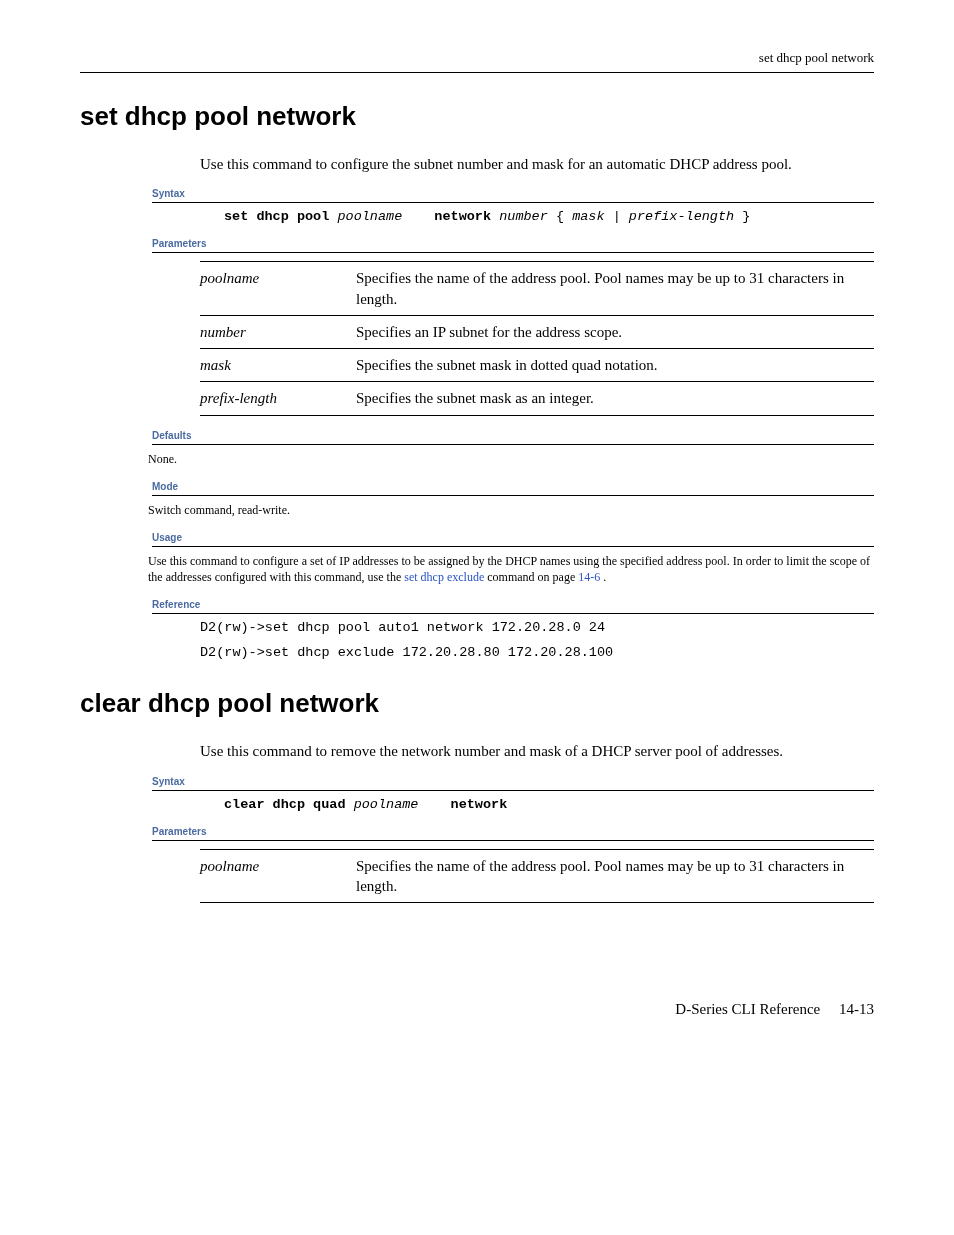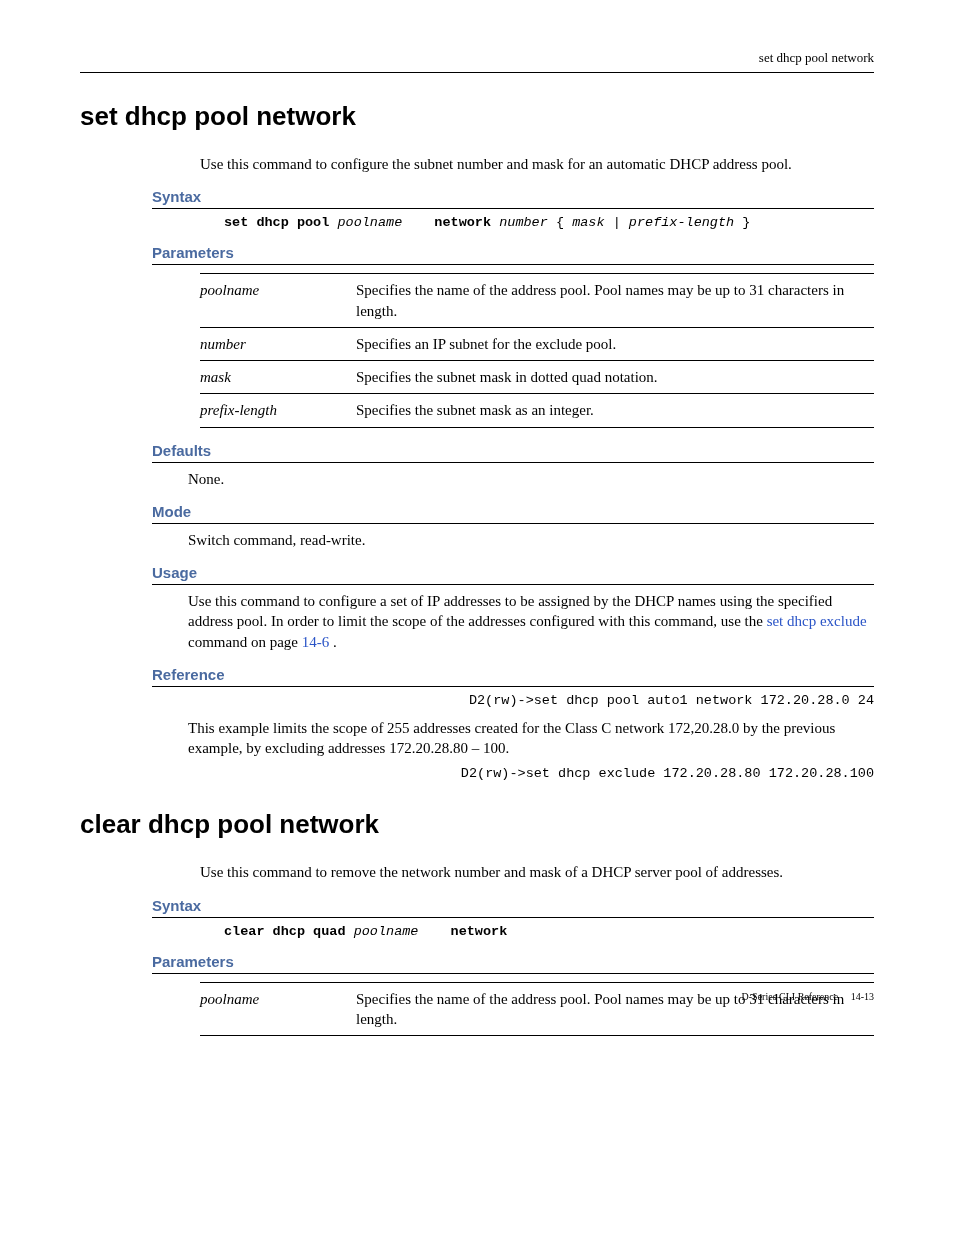--- a/index.html
+++ b/index.html
@@ -30,21 +30,21 @@
     margin: 0 0 8px 0;
   }
   .intro {
     margin: 22px 0 14px 120px;
     font-size: 15px;
     line-height: 1.35;
   }
   .sect-heading {
     font-family: Arial, Helvetica, sans-serif;
     font-weight: bold;
-    font-size: 15px;
+    font-size: 10px;
     color: #4a6aa0;
     margin: 14px 0 2px 72px;
     border-bottom: 1px solid #000;
     padding-bottom: 3px;
     width: calc(100% - 72px);
   }
   .syntax-line {
     font-family: "Courier New", monospace;
     font-size: 13.5px;
     margin: 6px 0 10px 120px;
@@ -62,37 +62,36 @@
     vertical-align: top;
     border-top: 1px solid #000;
     border-bottom: 1px solid #000;
     line-height: 1.35;
   }
   table.params td.pname {
     width: 150px;
     font-style: italic;
   }
   .body-p {
-    margin: 6px 0 8px 108px;
-    font-size: 15px;
+    margin: 6px 0 8px 68px;
+    font-size: 12px;
     line-height: 1.35;
   }
   .link { color: #2a54c7; }
   .code-block {
     font-family: "Courier New", monospace;
     font-size: 13.5px;
     margin: 6px 0 10px 120px;
     white-space: pre;
-    text-align: right;
   }
   .footer {
     position: absolute;
-    bottom: 56px;
+    bottom: 40px;
     right: 80px;
-    font-size: 10px;
+    font-size: 15px;
     margin-left: 39px;
   }
   .gap { height: 18px; }
 </style>
 </head>
 <body>
 
 <div class="page">
 
   <div class="running-header">set dhcp pool network</div>
@@ -118,21 +117,21 @@
 
   <div class="sect-heading">Parameters</div>
   <table class="params">
     <tbody>
         <tr>
       <td class="pname">poolname</td>
       <td>Specifies the name of the address pool. Pool names may be up to 31 characters in length.</td>
     </tr>
     <tr>
       <td class="pname">number</td>
-      <td>Specifies an IP subnet for the exclude pool.</td>
+      <td>Specifies an IP subnet for the address scope.</td>
     </tr>
     <tr>
       <td class="pname">mask</td>
       <td>Specifies the subnet mask in dotted quad notation.</td>
     </tr>
     <tr>
       <td class="pname">prefix-length</td>
       <td>Specifies the subnet mask as an integer.</td>
     </tr>
   </tbody>
@@ -148,21 +147,20 @@
   <p class="body-p">
     <span>Use this command to configure a set of IP addresses to be assigned by the DHCP names using the specified address pool. In order to limit the scope of the addresses configured with this command, use the </span>
     <span class="link">set dhcp exclude</span>
     <span> command on page </span>
     <span class="link">14-6</span>
     <span>.</span>
   </p>
 
   <div class="sect-heading">Reference</div>
   <div class="code-block">D2(rw)-&gt;set dhcp pool auto1 network 172.20.28.0 24</div>
-  <p class="body-p">This example limits the scope of 255 addresses created for the Class C network 172,20.28.0 by the previous example, by excluding addresses 172.20.28.80 – 100.</p>
   <div class="code-block">D2(rw)-&gt;set dhcp exclude 172.20.28.80 172.20.28.100</div>
 
   <div class="gap"></div>
 
   <h1 class="cmd-title">clear dhcp pool network</h1>
   <p class="intro">Use this command to remove the network number and mask of a DHCP server pool of addresses.</p>
 
   <div class="sect-heading">Syntax</div>
   <div class="syntax-line">
     <span class="kw">clear dhcp quad</span>

